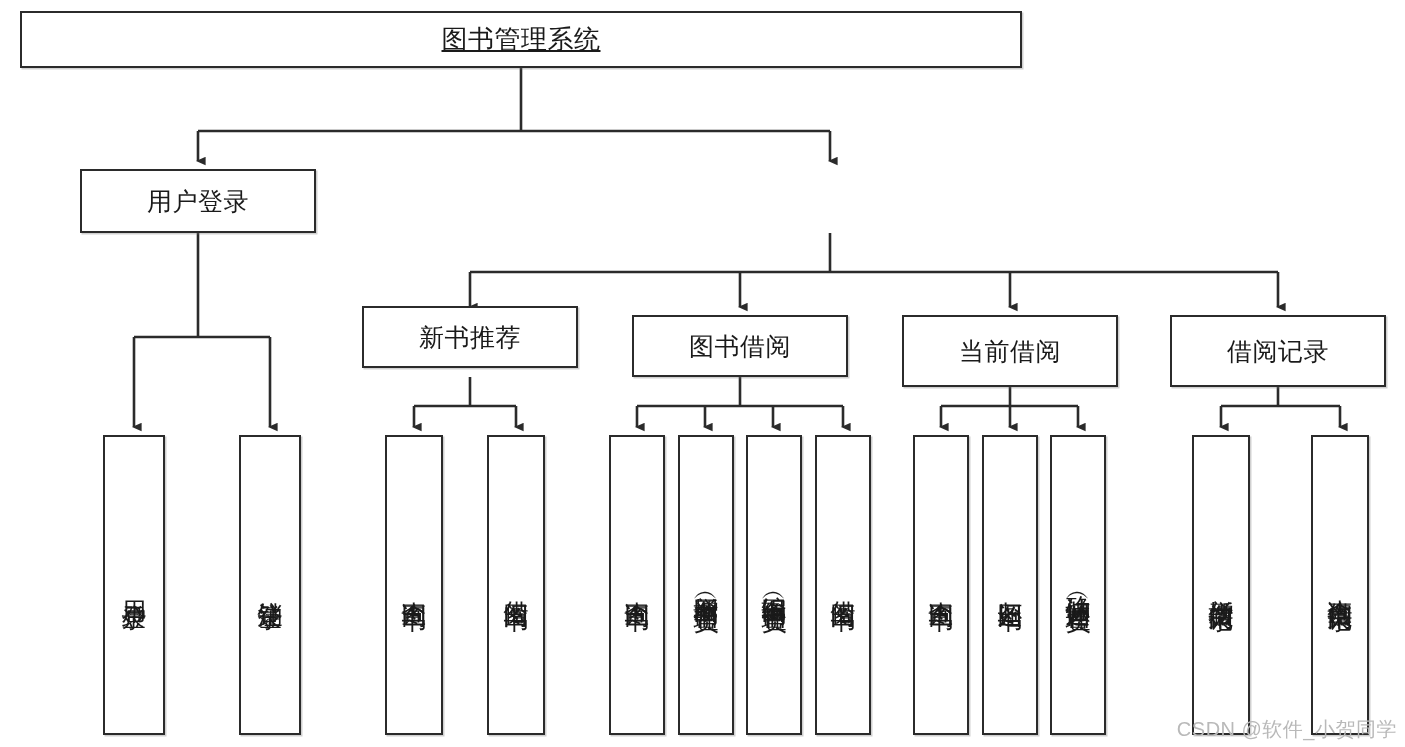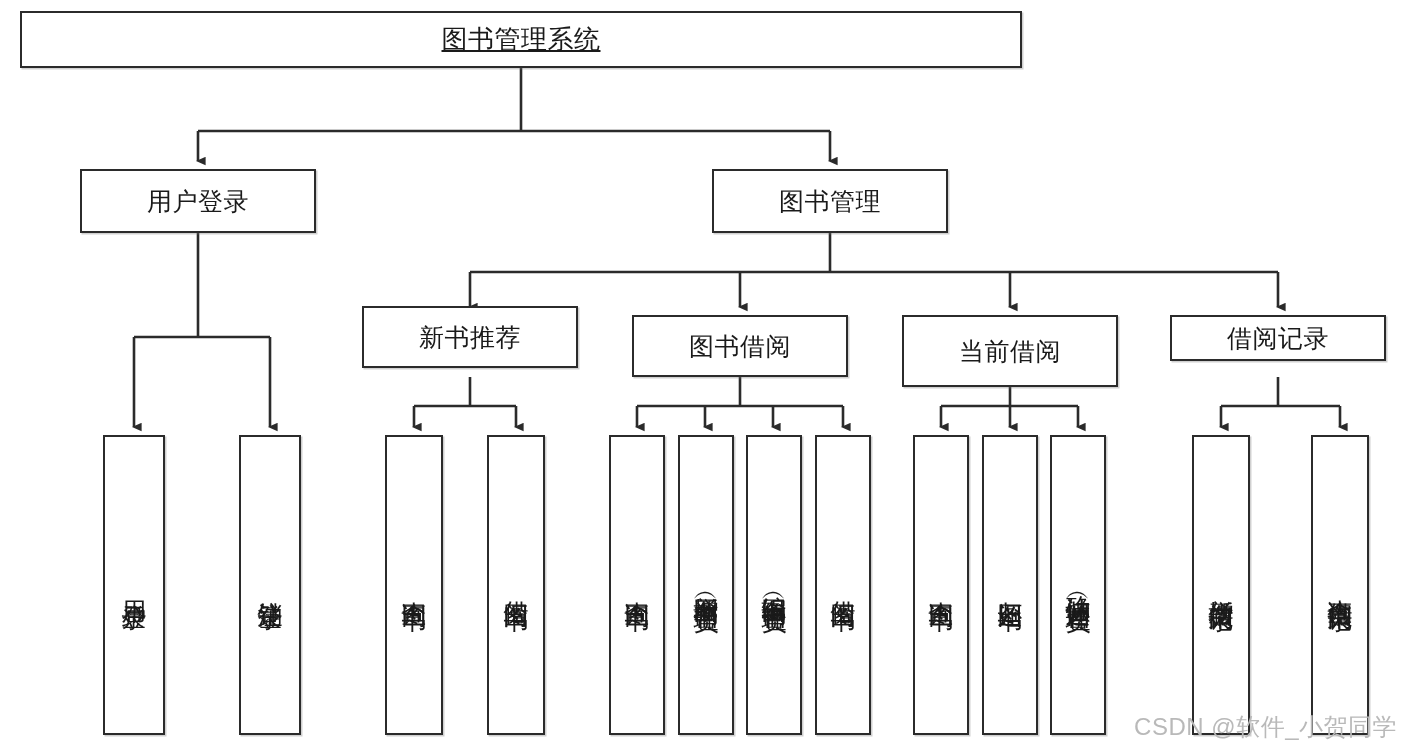--- a/index.html
+++ b/index.html
@@ -60,21 +60,21 @@
     text-orientation: upright;
     font-size: 25px;
     line-height: 1.0;
     letter-spacing: 2px;
     max-height: 268px;
   }
   .watermark {
     position: absolute;
     right: 8px;
     bottom: 4px;
-    font-size: 24px;
+    font-size: 20px;
     color: #b9b9b9;
     letter-spacing: 0.5px;
     white-space: nowrap;
     user-select: none;
   }
 </style>
 </head>
 <body>
 
 <div id="canvas">
@@ -129,34 +129,31 @@
     </g>
   </svg>
 
   <div class="node h root" style="left:20px; top:11px; width:1002px; height:57px;text-decoration:underline;">
     <span class="label">图书管理系统</span>
   </div>
 
   <div class="node h" style="left:80px; top:169px; width:236px; height:64px;">
     <span class="label">用户登录</span>
   </div>
-  <div class="node h" style="left:712px; top:169px; width:236px; height:64px;">
-    <span class="label">图书管理</span>
-  </div>
 
   <div class="node h" style="left:362px; top:306px; width:216px; height:62px;">
     <span class="label">新书推荐</span>
   </div>
   <div class="node h" style="left:632px; top:315px; width:216px; height:62px;align-items:center;">
     <span class="label">图书借阅</span>
   </div>
   <div class="node h" style="left:902px; top:315px; width:216px; height:72px;">
     <span class="label">当前借阅</span>
   </div>
-  <div class="node h" style="left:1170px; top:315px; width:216px; height:46px;">
+  <div class="node h" style="left:1170px; top:315px; width:216px; height:72px;">
     <span class="label">借阅记录</span>
   </div>
 
   <div class="node v" style="left:103px; top:435px; width:62px; height:300px;">
     <span class="label">用户登录</span>
   </div>
   <div class="node v" style="left:239px; top:435px; width:62px; height:300px;">
     <span class="label">注销登录</span>
   </div>
 

